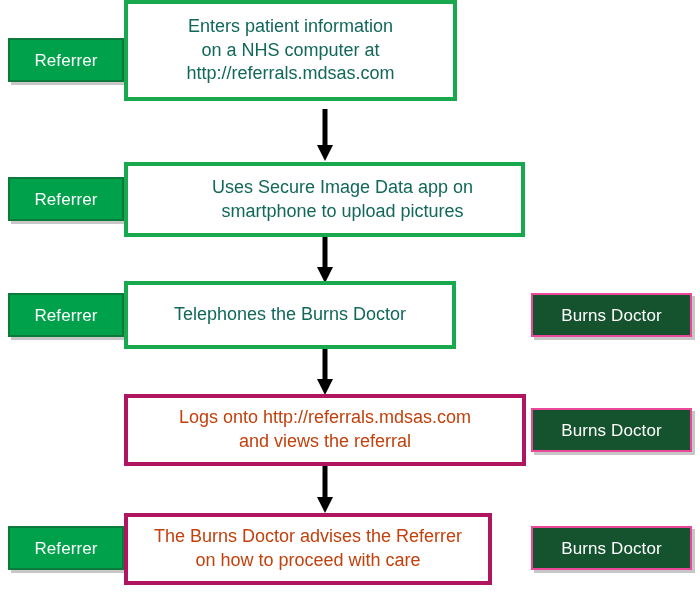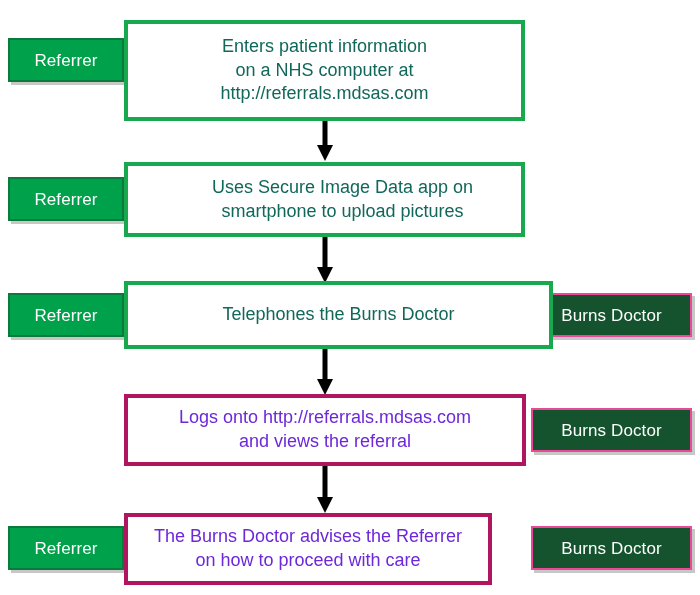--- a/index.html
+++ b/index.html
@@ -53,21 +53,21 @@
     justify-content: center;
     text-align: center;
     z-index: 2;
   }
   .step-box.green {
     border: 4px solid #18a94f;
     color: #11685a;
   }
   .step-box.magenta {
     border: 4px solid #b01560;
-    color: #6d28d9;
+    color: #c2410c;
   }
   .step-text {
     font-size: 18px;
     line-height: 1.32;
     padding: 0 10px;
     white-space: pre-line;
   }
 
   
   .connector {
@@ -76,21 +76,21 @@
   }
   .connector svg { display: block; }
 </style>
 </head>
 <body>
 
 <div id="flow-canvas">
 
   <div class="role-badge green" style="left:8px; top:38px; width:116px; height:44px;">Referrer</div>
 
-  <div class="step-box green" style="left:124px; top:20px; width:401px; height:101px;">
+  <div class="step-box green" style="left:124px; top:0; width:333px; height:101px;">
     <span class="step-text">Enters patient information
 on a NHS computer at
 http://referrals.mdsas.com</span>
   </div>
 
   <div class="connector" style="left:315px; top:109px; width:20px; height:53px;">
     <svg width="20" height="53" viewBox="0 0 20 53" xmlns="http://www.w3.org/2000/svg">
       <line x1="10" y1="0" x2="10" y2="40" stroke="#000000" stroke-width="5"></line>
       <polygon points="10,52 2,36 18,36" fill="#000000"></polygon>
     </svg>
@@ -105,21 +105,21 @@
 
   <div class="connector" style="left:315px; top:237px; width:20px; height:47px;">
     <svg width="20" height="47" viewBox="0 0 20 47" xmlns="http://www.w3.org/2000/svg">
       <line x1="10" y1="0" x2="10" y2="34" stroke="#000000" stroke-width="5"></line>
       <polygon points="10,46 2,30 18,30" fill="#000000"></polygon>
     </svg>
   </div>
 
   <div class="role-badge green" style="left:8px; top:293px; width:116px; height:44px;">Referrer</div>
 
-  <div class="step-box green" style="left:124px; top:281px; width:429px; height:68px;">
+  <div class="step-box green" style="left:124px; top:281px; width:332px; height:68px;">
     <span class="step-text">Telephones the Burns Doctor</span>
   </div>
 
   <div class="role-badge magenta" style="left:531px; top:293px; width:161px; height:44px;">Burns Doctor</div>
 
   <div class="connector" style="left:315px; top:349px; width:20px; height:47px;">
     <svg width="20" height="47" viewBox="0 0 20 47" xmlns="http://www.w3.org/2000/svg">
       <line x1="10" y1="0" x2="10" y2="34" stroke="#000000" stroke-width="5"></line>
       <polygon points="10,46 2,30 18,30" fill="#000000"></polygon>
     </svg>

